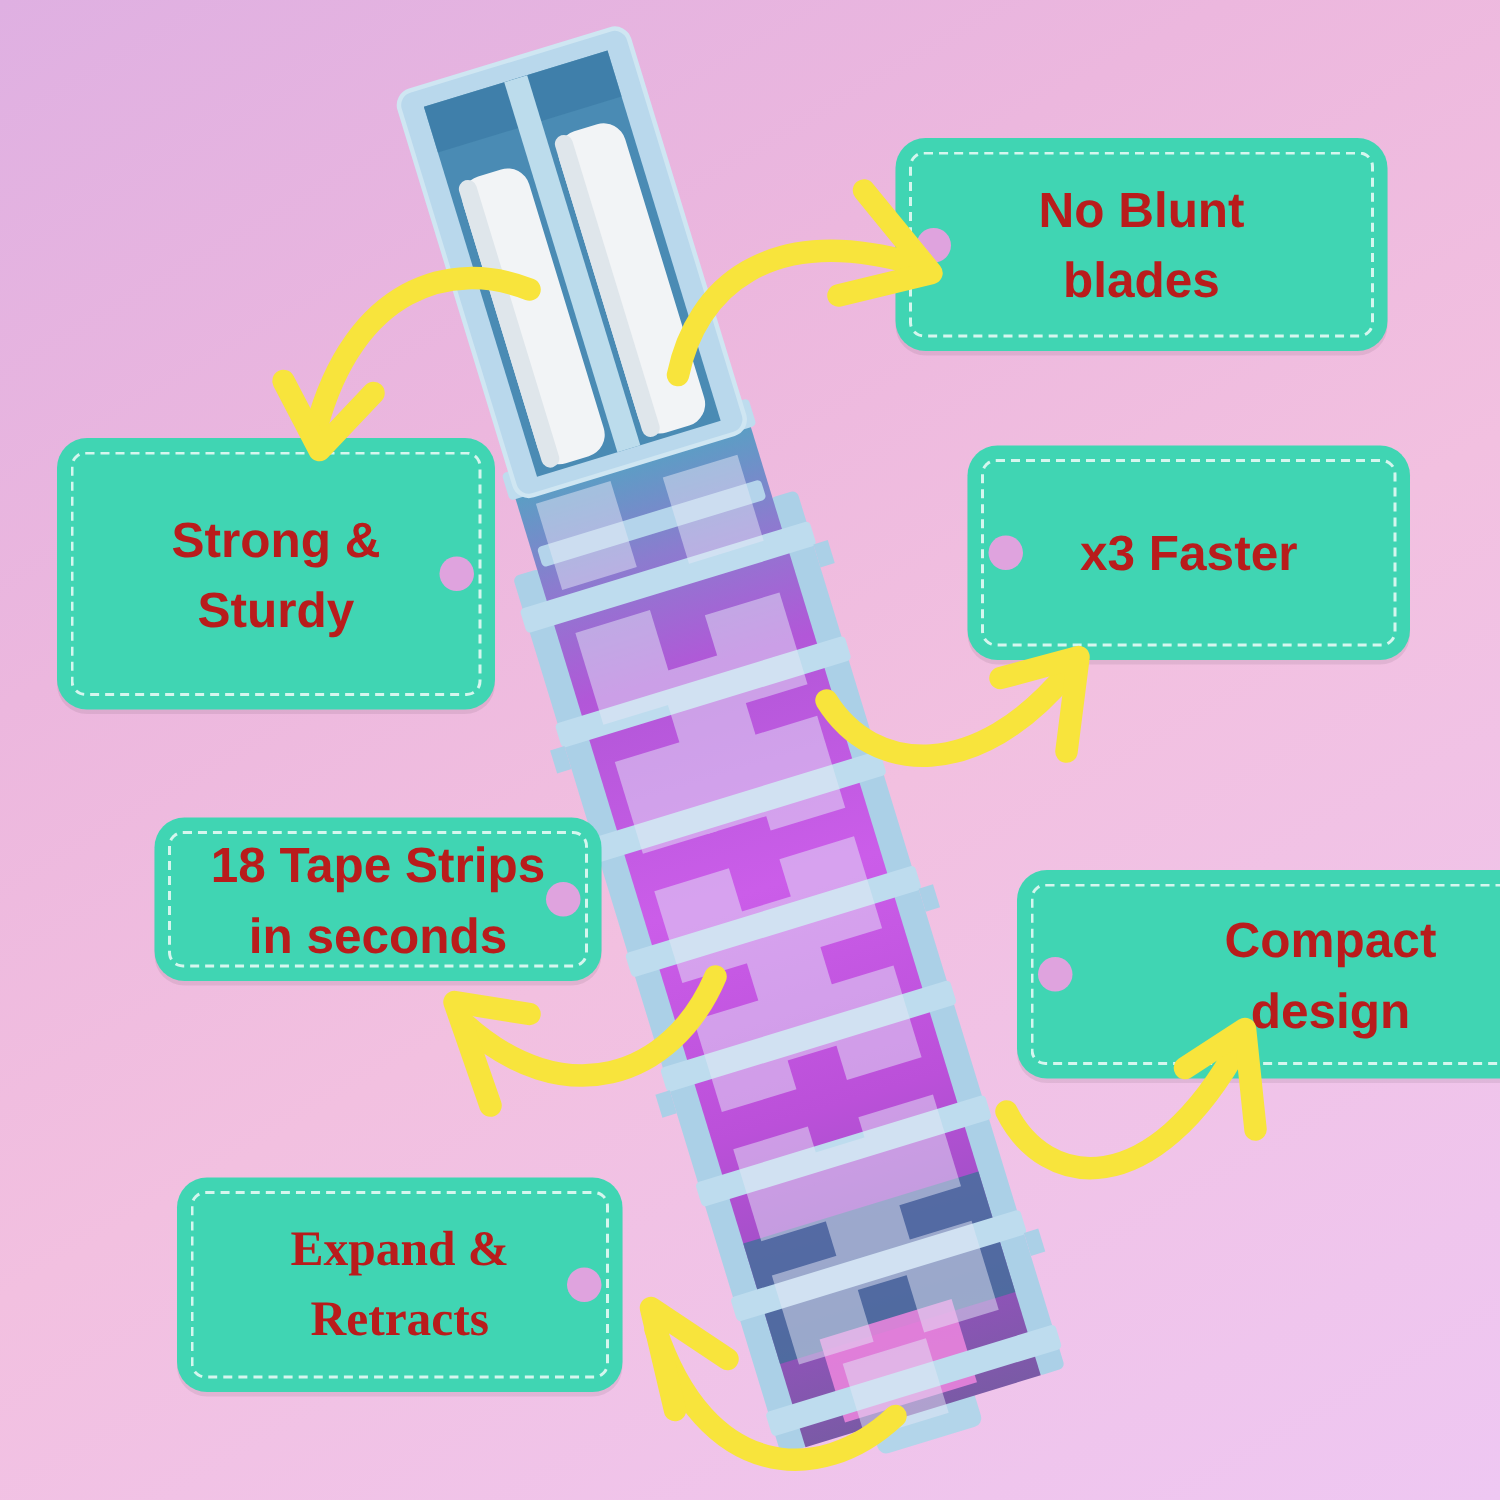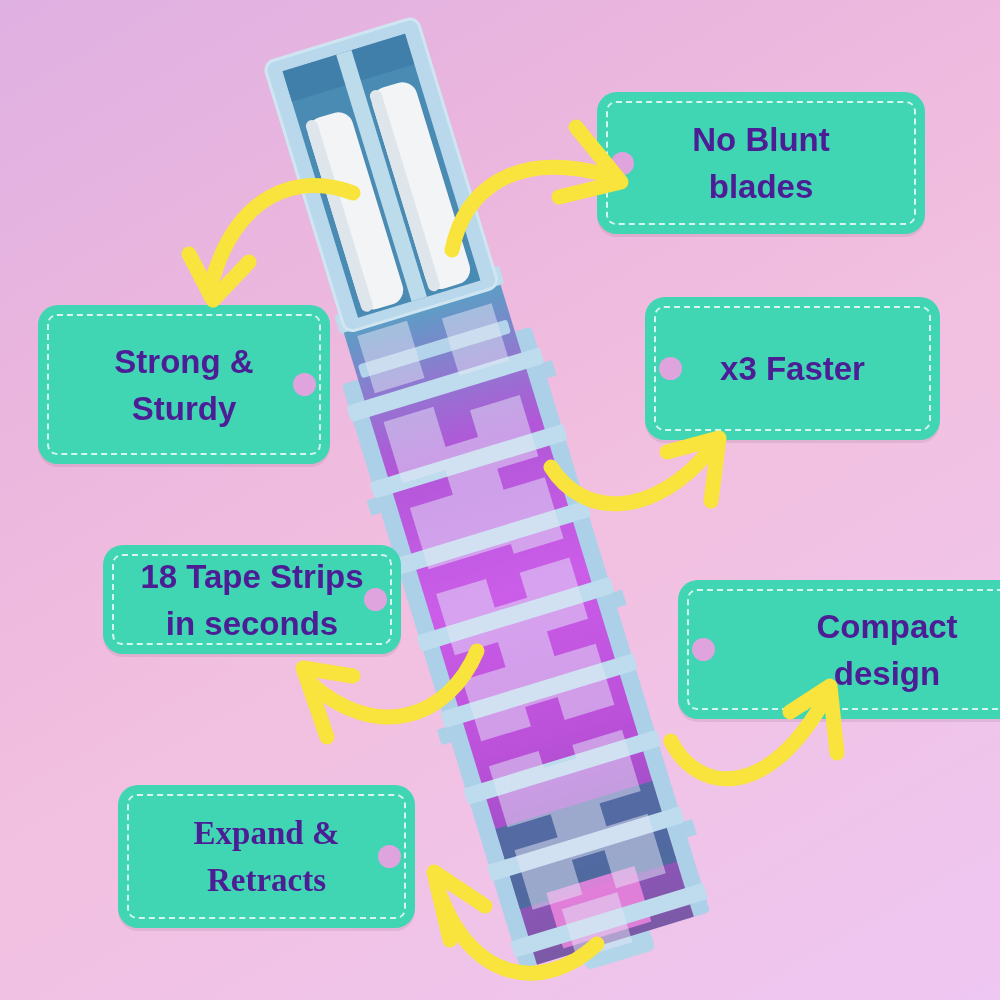--- a/index.html
+++ b/index.html
@@ -16,32 +16,32 @@
     position:absolute;z-index:2;
     background:#40d5b3;border-radius:20px;
     box-shadow:0 3px 0 rgba(0,0,0,0.07);
     display:flex;align-items:center;justify-content:center;
   }
   .tag-inner{
     position:absolute;inset:9px;border:2px dashed rgba(255,255,255,0.78);
     border-radius:10px;pointer-events:none;
   }
   .tag-text{
-    position:relative;text-align:center;color:#4c1d95;
+    position:relative;text-align:center;color:#b91c1c;
     font-size:33px;font-weight:700;line-height:47px;white-space:nowrap;
   }
   .hole{
     position:absolute;width:23px;height:23px;border-radius:50%;
     background:#dfa3de;top:calc(50% - 11.5px);
   }
   .hole-left{left:14px;}
   .hole-right{right:14px;}
 
   .lbl-no-blunt {left:597px;top:92px; width:328px;height:142px;}
-  .lbl-strong   {left:38px; top:305px;width:292px;height:159px;}
+  .lbl-strong   {left:38px; top:292px;width:292px;height:181px;}
   .lbl-x3       {left:645px;top:297px;width:295px;height:143px;}
   .lbl-tape18   {left:103px;top:545px;width:298px;height:109px;}
   .lbl-compact  {left:678px;top:580px;width:330px;height:139px;padding-left:44px;}
   .lbl-expand   {left:118px;top:785px;width:297px;height:143px;font-family:Liberation Serif, serif;}
 
   .arrow{stroke:#f8e43c;stroke-width:15;fill:none;stroke-linecap:round;stroke-linejoin:round;}
 </style>
 </head>
 <body>
 

